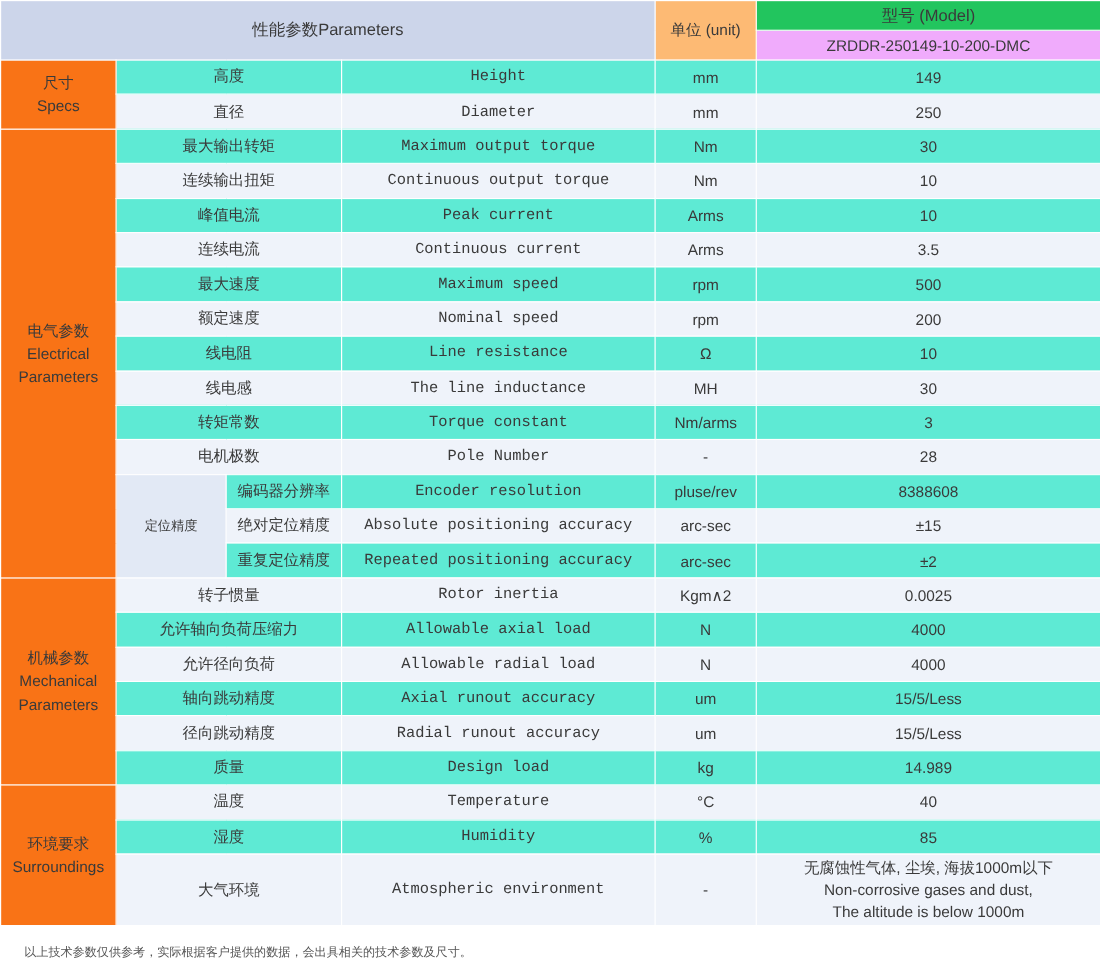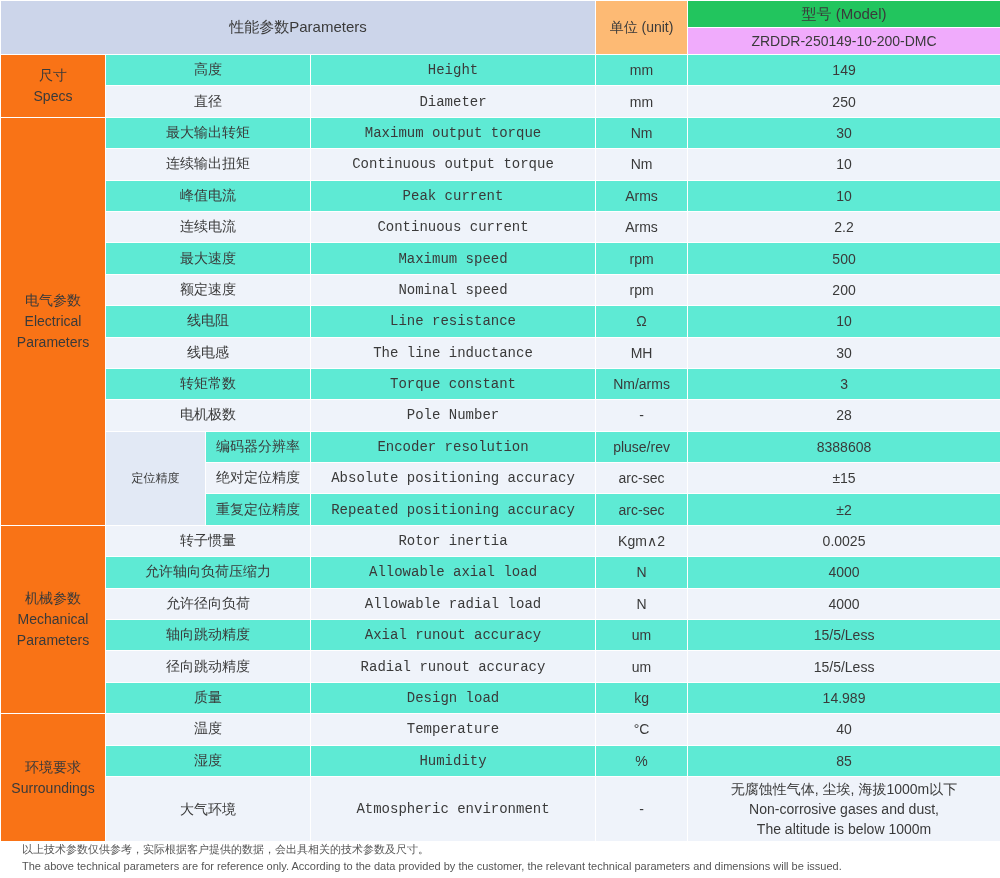--- a/index.html
+++ b/index.html
@@ -164,21 +164,21 @@
       <tr class="row-a">
         <td class="cell cn-cell" colspan="2">峰值电流</td>
         <td class="cell en-cell">Peak current</td>
         <td class="cell">Arms</td>
         <td class="cell">10</td>
       </tr>
       <tr class="row-b">
         <td class="cell cn-cell" colspan="2">连续电流</td>
         <td class="cell en-cell">Continuous current</td>
         <td class="cell">Arms</td>
-        <td class="cell">2.2</td>
+        <td class="cell">3.5</td>
       </tr>
       <tr class="row-a">
         <td class="cell cn-cell" colspan="2">最大速度</td>
         <td class="cell en-cell">Maximum speed</td>
         <td class="cell">rpm</td>
         <td class="cell">500</td>
       </tr>
       <tr class="row-b">
         <td class="cell cn-cell" colspan="2">额定速度</td>
         <td class="cell en-cell">Nominal speed</td>
@@ -296,15 +296,14 @@
           <div>无腐蚀性气体, 尘埃, 海拔1000m以下</div>
           <div>Non-corrosive gases and dust,</div>
           <div>The altitude is below 1000m</div>
         </td>
       </tr>
     </tbody>
   </table>
 
   <div class="notes">
     <div>以上技术参数仅供参考，实际根据客户提供的数据，会出具相关的技术参数及尺寸。</div>
-    <div>The above technical parameters are for reference only. According to the data provided by the customer, the relevant technical parameters and dimensions will be issued.</div>
   </div>
 </div>
 
 </body></html>

